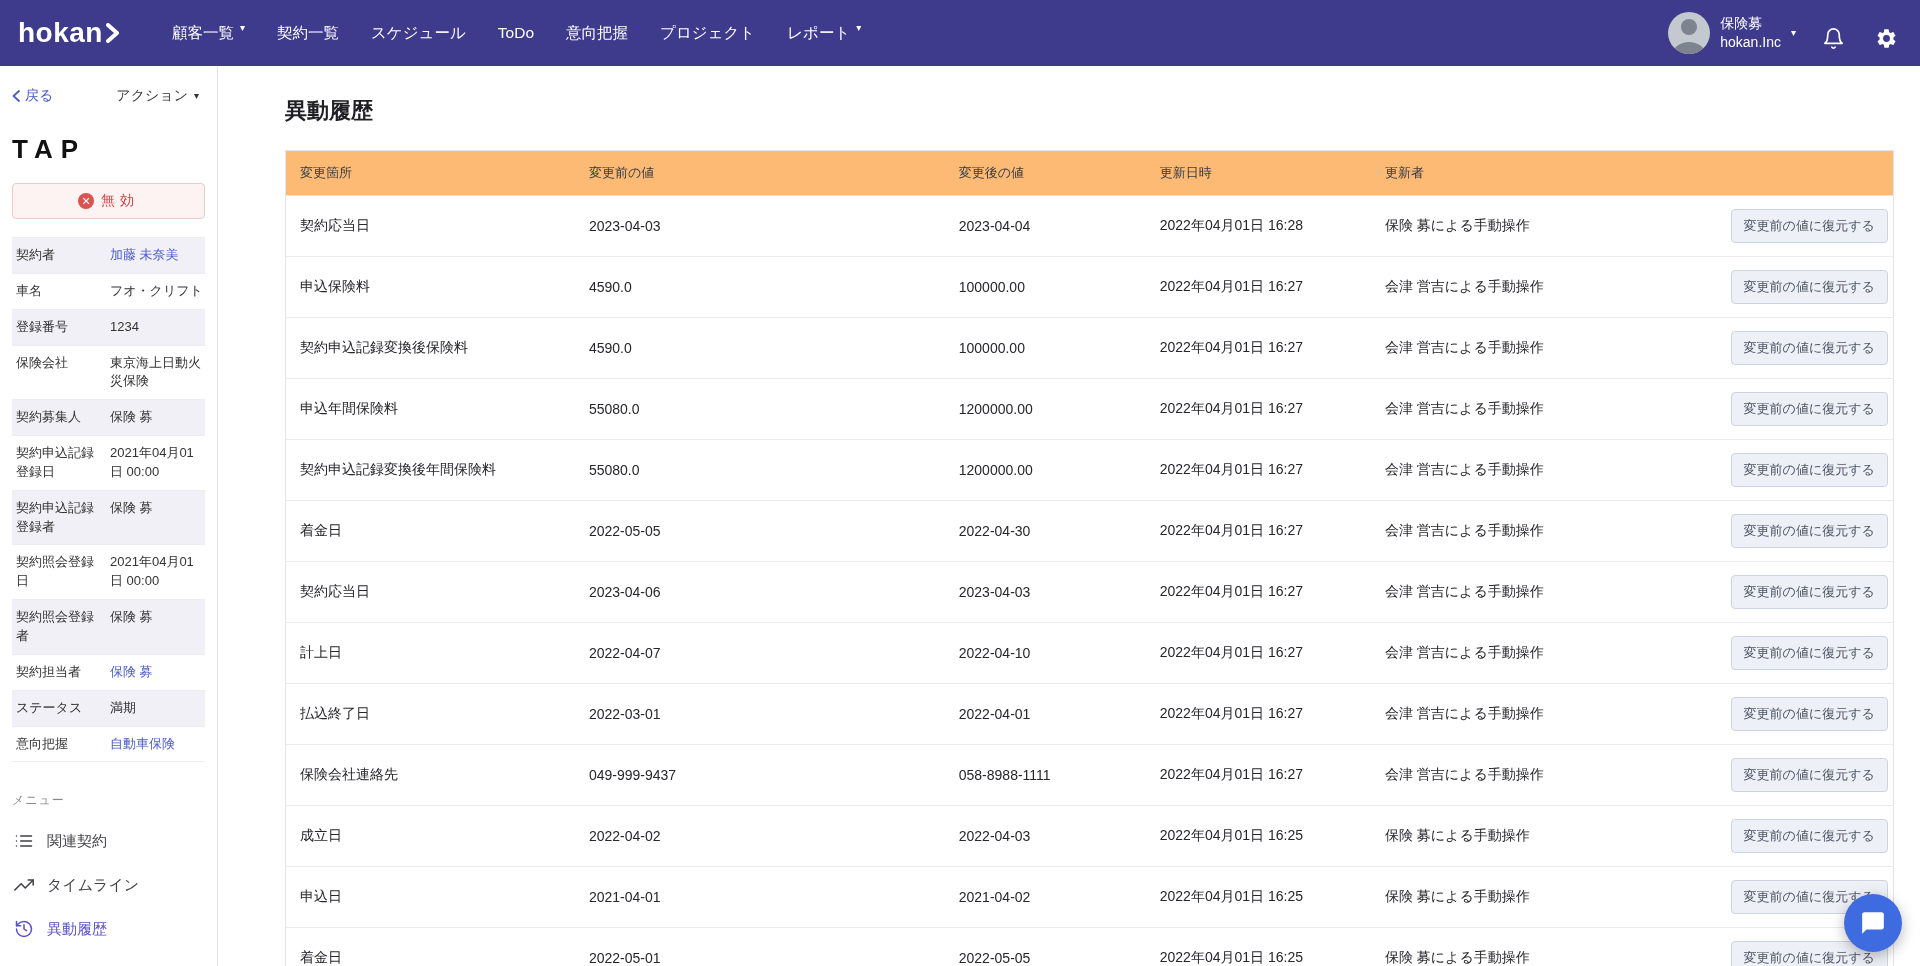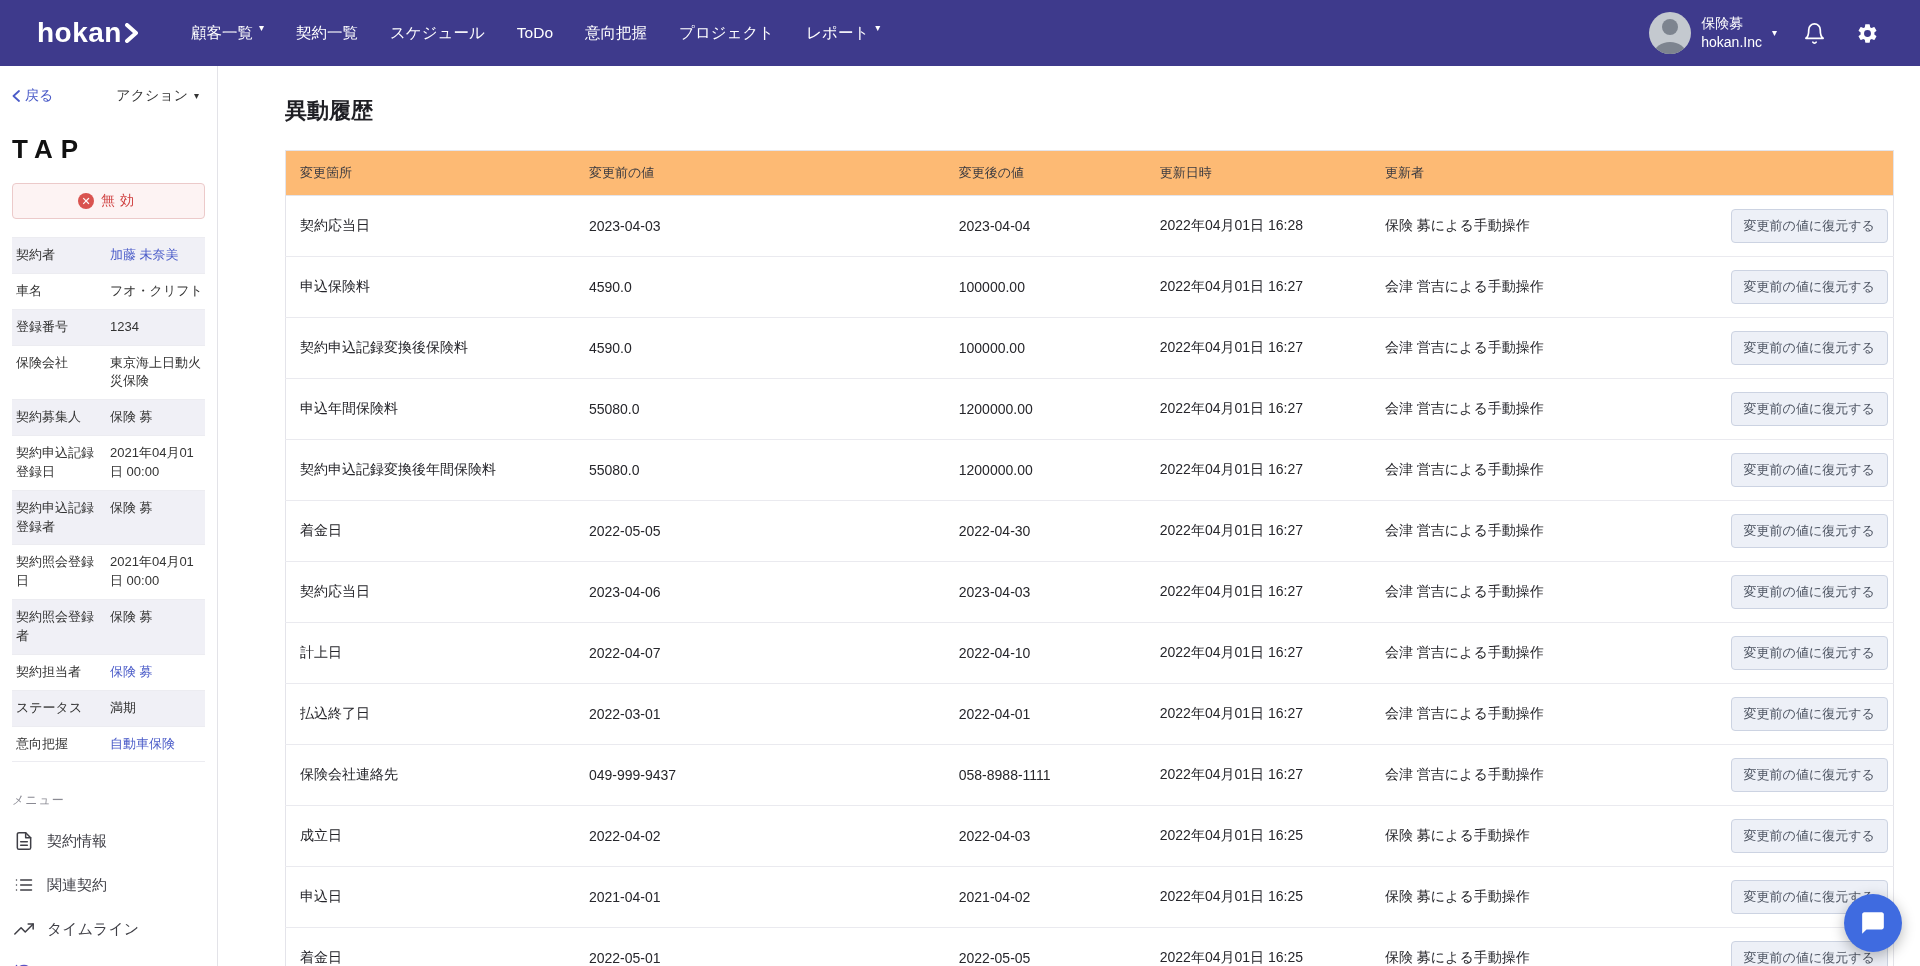--- a/index.html
+++ b/index.html
@@ -7,28 +7,28 @@
   body {
     width:1920px; height:966px; overflow:hidden;
     font-family:"Liberation Sans","DejaVu Sans",sans-serif;
     background:#ffffff; color:#333;
   }
 
   
   .navbar {
     position:fixed; top:0; left:0; right:0; height:66px;
     background:#3e3a8c; display:flex; align-items:center;
-    padding:0 37px; z-index:20;
+    padding:0 18px; z-index:20;
   }
   .logo { display:flex; align-items:center; color:#fff; font-size:28px; font-weight:700; letter-spacing:.5px; cursor:pointer; }
   .logo-chev { margin-left:3px; display:flex; align-items:center; }
   .nav-items { display:flex; align-items:center; margin-left:38px; gap:2px; }
   .nav-item { color:#fff; font-size:15.5px; padding:10px 15px; display:flex; gap:6px; cursor:pointer; text-decoration:none; white-space:nowrap; }
   .caret { font-size:10px; line-height:1; }
-  .nav-right { margin-left:auto; display:flex; align-items:center; gap:22px; }
+  .nav-right { margin-left:auto; display:flex; align-items:flex-end; gap:22px; }
   .user-block { display:flex; align-items:center; gap:10px; color:#fff; cursor:pointer; }
   .avatar { width:42px; height:42px; border-radius:50%; background:#c4c9cf; overflow:hidden; flex-shrink:0; }
   .user-lines { display:flex; flex-direction:column; line-height:1.35; font-size:14px; text-align:left; }
   .icon-btn { background:none; border:none; padding:4px; cursor:pointer; display:flex; align-items:center; }
 
   
   .sidebar {
     position:fixed; top:66px; left:0; bottom:0; width:218px;
     background:#fff; border-right:1px solid #e3e3e8;
     padding:20px 12px; overflow:hidden; z-index:10;
@@ -237,29 +237,20 @@
 
   <div class="detail-row">
     <div class="detail-label">意向把握</div>
     <div class="detail-value link">自動車保険</div>
   </div>
 </div>
 
   <div class="menu-title">メニュー</div>
 
   <nav class="menu">
-    <div class="menu-item">
-      <svg width="20" height="20" viewBox="0 0 24 24" fill="none" stroke-width="1.8" stroke-linecap="round" stroke-linejoin="round">
-          <path d="M14 2H6a2 2 0 00-2 2v16a2 2 0 002 2h12a2 2 0 002-2V8z"></path>
-          <polyline points="14 2 14 8 20 8"></polyline>
-          <line x1="8" y1="13" x2="16" y2="13"></line>
-          <line x1="8" y1="17" x2="16" y2="17"></line>
-        </svg>
-      <span>契約情報</span>
-    </div>
     <div class="menu-item">
       <svg width="20" height="20" viewBox="0 0 24 24" fill="none" stroke-width="1.8" stroke-linecap="round" stroke-linejoin="round">
           <line x1="8" y1="6" x2="21" y2="6"></line>
           <line x1="8" y1="12" x2="21" y2="12"></line>
           <line x1="8" y1="18" x2="21" y2="18"></line>
           <line x1="3" y1="6" x2="3.01" y2="6"></line>
           <line x1="3" y1="12" x2="3.01" y2="12"></line>
           <line x1="3" y1="18" x2="3.01" y2="18"></line>
         </svg>
       <span>関連契約</span>

